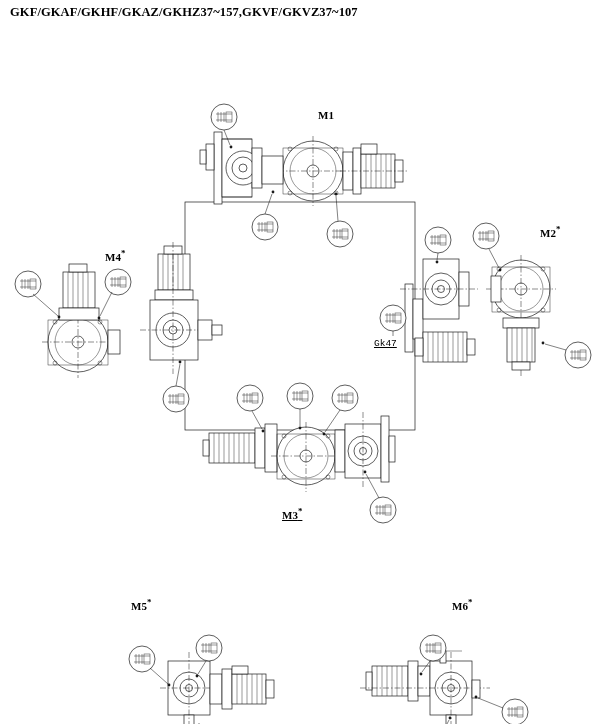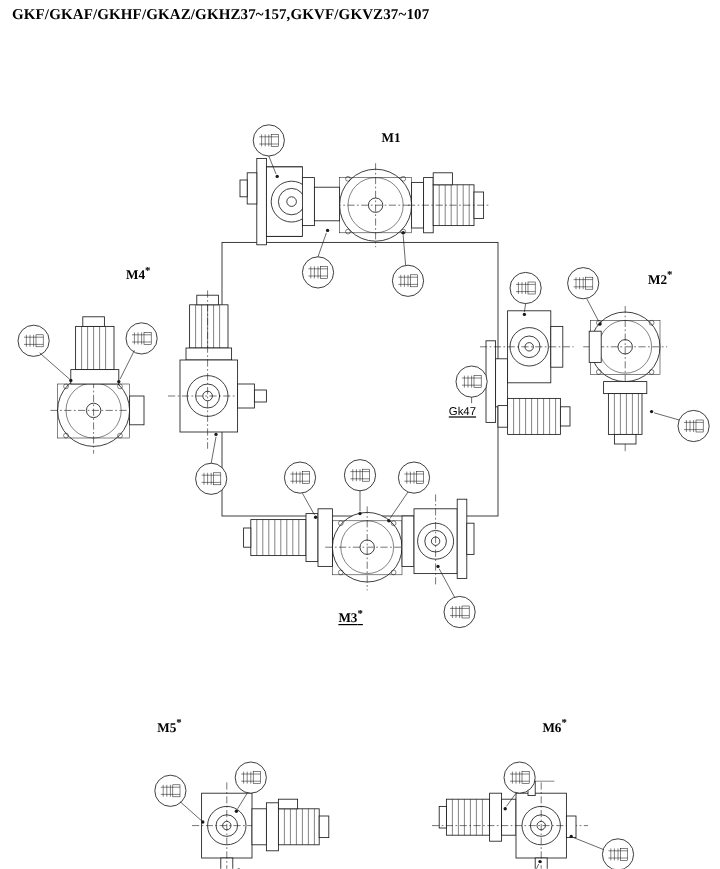--- a/index.html
+++ b/index.html
@@ -40,21 +40,21 @@
     font-family: "Liberation Serif", serif;
     white-space: nowrap;
   }
   .label .ast {
     font-size: 9px;
     vertical-align: super;
   }
   .gk47 {
     position: absolute;
     font-size: 9.5px;
-    font-family: Liberation Sans, sans-serif;
+    font-family: Liberation Mono, monospace;
     white-space: nowrap;
     text-align: center;
   }
   .gk47 u { text-decoration: underline; }
   svg { display: block; }
   .ln { stroke: #1a1a1a; fill: none; stroke-width: 0.7; }
   .thin { stroke: #1a1a1a; fill: none; stroke-width: 0.45; }
   .fillw { fill: #ffffff; stroke: #1a1a1a; stroke-width: 0.7; }
   .dash { stroke: #1a1a1a; fill: none; stroke-width: 0.5; stroke-dasharray: 6 2 1.5 2; }
   .leader { stroke: #1a1a1a; stroke-width: 0.55; fill: none; }
@@ -420,21 +420,21 @@
 </div>
 
 <div class="label" style="left:540px; top:180px;">
   <span>M2</span><span class="ast">*</span>
 </div>
 
 <div class="label" style="left:282px; top:462px;text-decoration:underline;">
   <span>M3</span><span class="ast">*</span>
 </div>
 
-<div class="label" style="left:105px; top:176px;">
+<div class="label" style="left:105px; top:204px;">
   <span>M4</span><span class="ast">*</span>
 </div>
 
 <div class="label" style="left:131px; top:553px;">
   <span>M5</span><span class="ast">*</span>
 </div>
 
 <div class="label" style="left:452px; top:553px;text-align:right;">
   <span>M6</span><span class="ast">*</span>
 </div>

